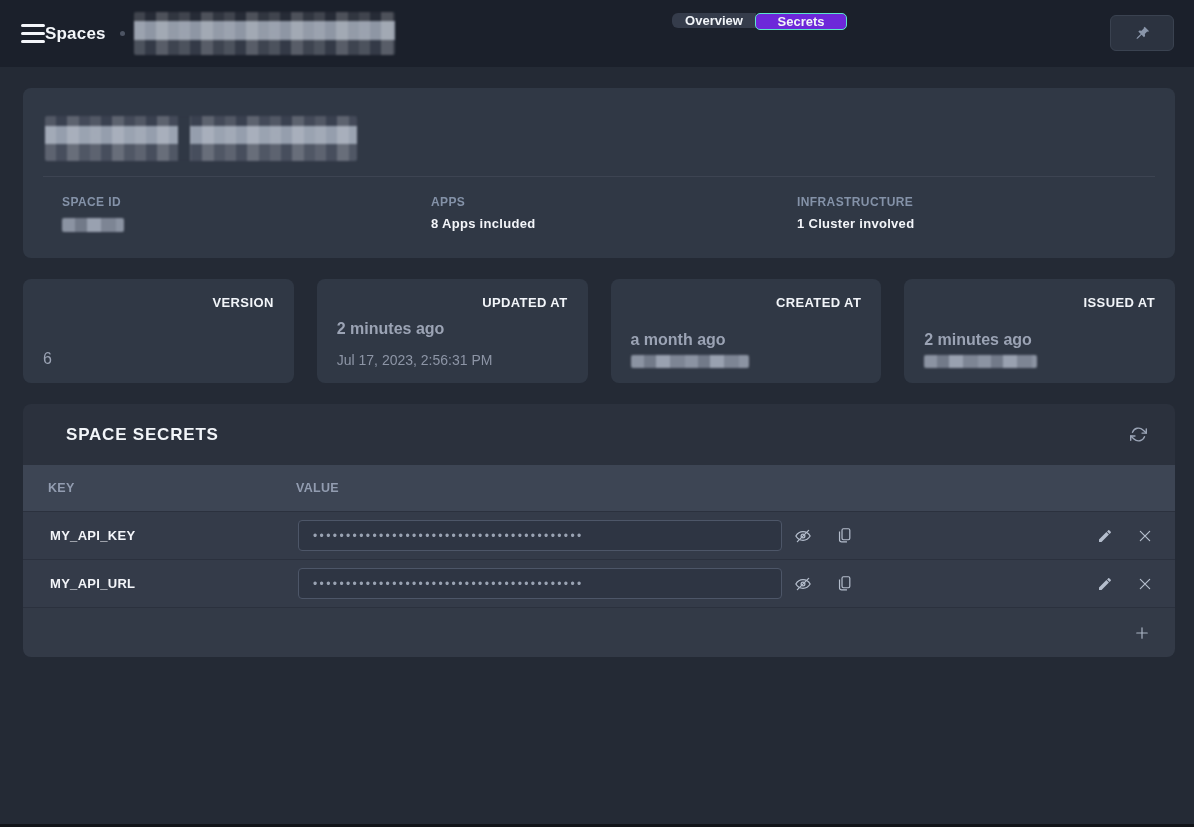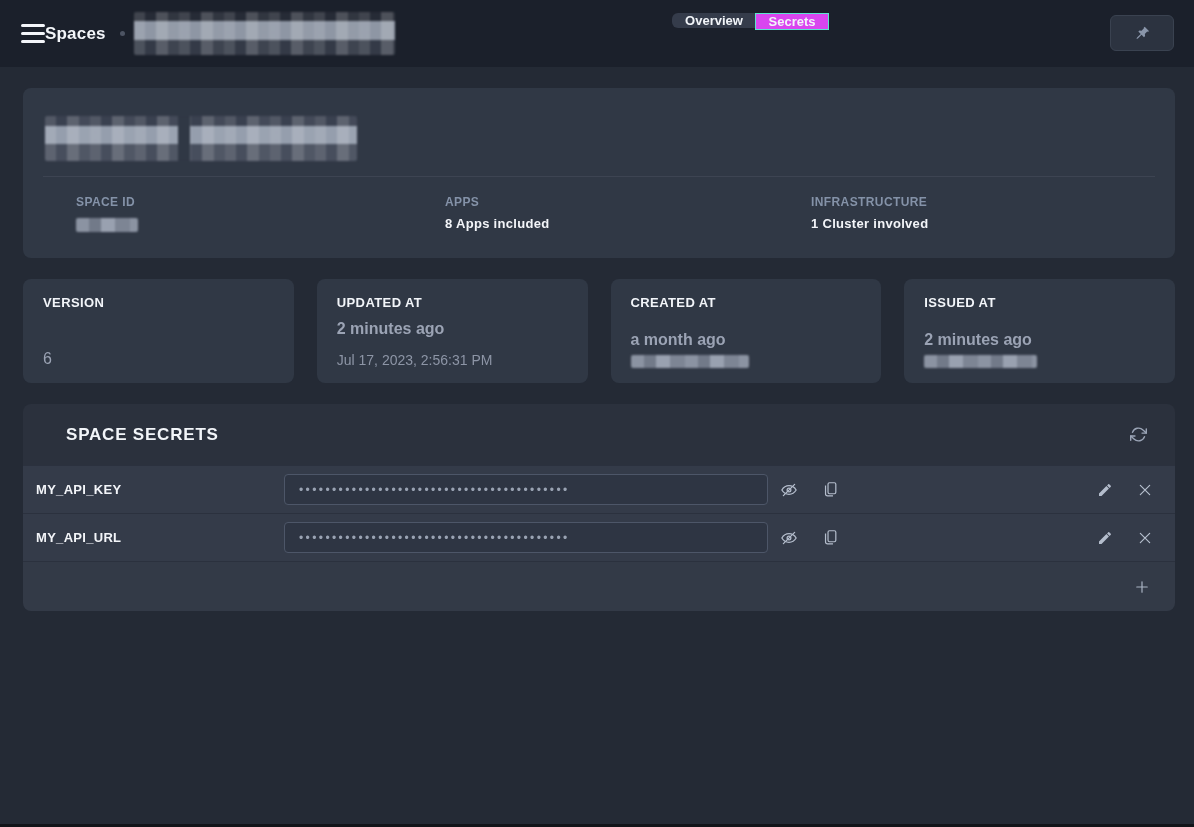--- a/index.html
+++ b/index.html
@@ -41,42 +41,42 @@
   }
   .redact-sm {
     height:14px;
     background:repeating-linear-gradient(90deg,#8b93a2 0 13px,#727a89 13px 25px,#99a1b0 25px 39px,#7d8594 39px 54px);
   }
 
   
   .tabs { position:absolute; left:672px; top:13px; display:flex; align-items:flex-start; height:38px; }
   .tab { font-size:13px; font-weight:bold; color:#f2f5f9; display:flex; align-items:center; justify-content:center; cursor:pointer; }
   .tab-overview { width:84px; background:#353c4b; border-radius:6px 0 0 6px; }
-  .tab-secrets  { width:74px; background:#d946ef; border:1.6px solid #5ce5cb; border-radius:0; margin-left:-1px; }
+  .tab-secrets  { width:92px; background:#6d28d9; border:1.6px solid #5ce5cb; border-radius:5px; margin-left:-1px; }
 
   .pin-btn {
     position:absolute; right:20px; top:15px; width:64px; height:36px;
     background:#2c3340; border:1px solid #3a4250; border-radius:6px;
     display:flex; align-items:center; justify-content:center; cursor:pointer;
   }
   .pin-btn svg { width:17px; height:17px; fill:#8a96aa; }
 
   
   .card { background:#303845; border-radius:8px; }
   .overview-card { position:absolute; left:23px; top:88px; width:1152px; height:170px; }
   .overview-divider { margin:15px 20px 0 20px; border-top:1px solid #3d4452; }
-  .overview-fields { display:grid; grid-template-columns:369px 366px auto; padding:18px 0 0 13px;margin-left:40px; }
+  .overview-fields { display:grid; grid-template-columns:369px 366px auto; padding:18px 0 0 39px; }
   .field-label { font-size:12px; font-weight:bold; letter-spacing:.4px; color:#8492a8; }
   .field-value { margin-top:7px; font-size:13px; font-weight:bold; letter-spacing:.3px; color:#f3f5f9; }
   .space-id-redact { margin-top:9px; width:62px; }
 
   
   .stats { position:absolute; left:23px; top:279px; width:1152px; height:104px; display:flex; gap:23px; }
   .stat-card { flex:1 1 0; padding:16px 20px 15px 20px; display:flex; flex-direction:column; justify-content:space-between; }
-  .stat-label { font-size:13px; font-weight:bold; letter-spacing:.4px; color:#f2f5f9; }
+  .stat-label { font-size:13px; font-weight:bold; letter-spacing:.4px; color:#f2f5f9;text-align:right; }
   .stat-line1 { font-size:16px; font-weight:bold; color:#9ba3b4; }
   .stat-line1.plain { font-weight:normal; }
   .stat-line2 { margin-top:14px; font-size:14px; color:#8d95a6; }
   .stat-redact { margin-top:6px; height:13px; }
 
   
   .secrets { position:absolute; left:23px; top:404px; width:1152px; border-radius:8px; overflow:hidden; }
   .secrets-header {
     height:61px; background:#2b313d;
     display:flex; align-items:center; justify-content:space-between;
@@ -84,21 +84,21 @@
   }
   .secrets-title { font-size:17px; font-weight:bold; letter-spacing:.8px; color:#f2f5f9; }
   .icon-btn { background:none; border:none; cursor:pointer; display:flex; align-items:center; justify-content:center; padding:0; }
   .icon-btn svg { display:block; }
 
   .thead { height:46px; background:#3d4554; display:flex; align-items:center; padding:0 22px 0 25px; }
   .th { font-size:12.5px; font-weight:bold; letter-spacing:.3px; color:#929cb0; }
   .col-key { width:248px; }
   .col-value { width:484px; }
 
-  .secret-row { height:48px; background:#343b49; border-top:1px solid #2b313e; display:flex; align-items:center; padding:0 22px 0 13px; }
+  .secret-row { height:48px; background:#343b49; border-top:1px solid #2b313e; display:flex; align-items:center; padding:0 22px 0 27px; }
   .secret-key { font-size:13px; font-weight:bold; letter-spacing:.3px; color:#f3f5f9; }
   .secret-input {
     width:484px; height:31px; background:#2e3543; border:1px solid #4d5668; border-radius:4px;
     display:flex; align-items:center; padding:0 14px; cursor:text; overflow:hidden;
   }
   .masked { font-size:12px; letter-spacing:2.4px; color:#9aa3b3; white-space:nowrap; line-height:1; }
   .row-icon { margin-left:12px; color:#b4bdcc; }
   .row-icon + .row-icon { margin-left:24px; }
   .edit-icon-btn { margin-left:auto; color:#b4bdcc; }
   .delete-icon-btn { margin-left:24px; color:#b4bdcc; }
@@ -189,20 +189,24 @@
     <div class="secrets-title">SPACE SECRETS</div>
     <button class="icon-btn">
       <svg width="17" height="17" viewBox="0 0 24 24" fill="none" stroke="#9aa4b6" stroke-width="2" stroke-linecap="round" stroke-linejoin="round">
         <polyline points="23 4 23 10 17 10"></polyline>
         <polyline points="1 20 1 14 7 14"></polyline>
         <path d="M3.51 9a9 9 0 0 1 14.85-3.36L23 10M1 14l4.64 4.36A9 9 0 0 0 20.49 15"></path>
       </svg>
     </button>
   </div>
 
+  <div class="thead">
+    <div class="th col-key">KEY</div>
+    <div class="th col-value">VALUE</div>
+  </div>
 
   <div class="secret-row">
     <div class="secret-key col-key">MY_API_KEY</div>
     <div class="secret-input">
       <span class="masked">•••••••••••••••••••••••••••••••••••••••••</span>
     </div>
     <button class="icon-btn row-icon">
       <svg width="18" height="18" viewBox="0 0 24 24" fill="none" stroke="currentColor" stroke-width="1.7" stroke-linecap="round">
         <path d="M2.5 12s3.4-5.8 9.5-5.8S21.5 12 21.5 12s-3.4 5.8-9.5 5.8S2.5 12 2.5 12z"></path>
         <circle cx="12" cy="12" r="2.5"></circle>

